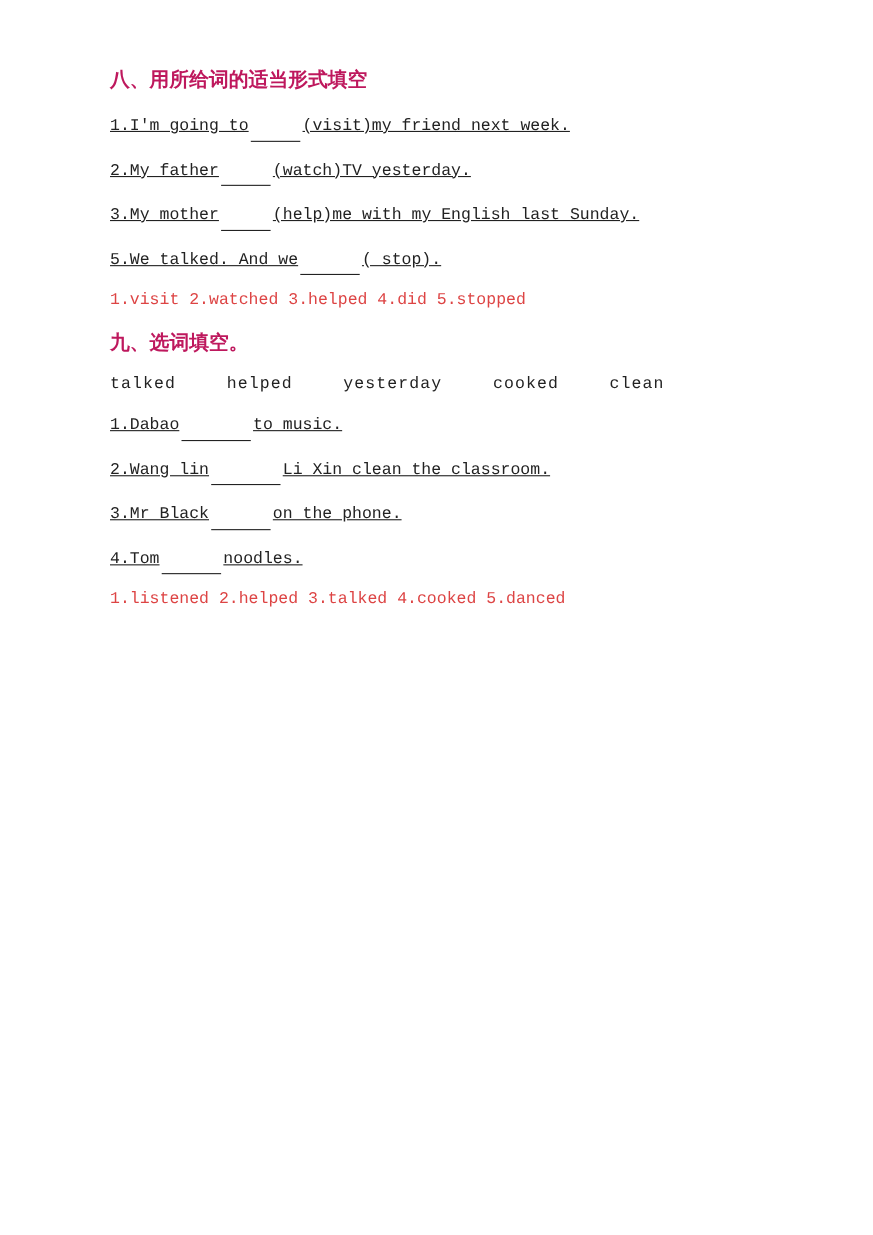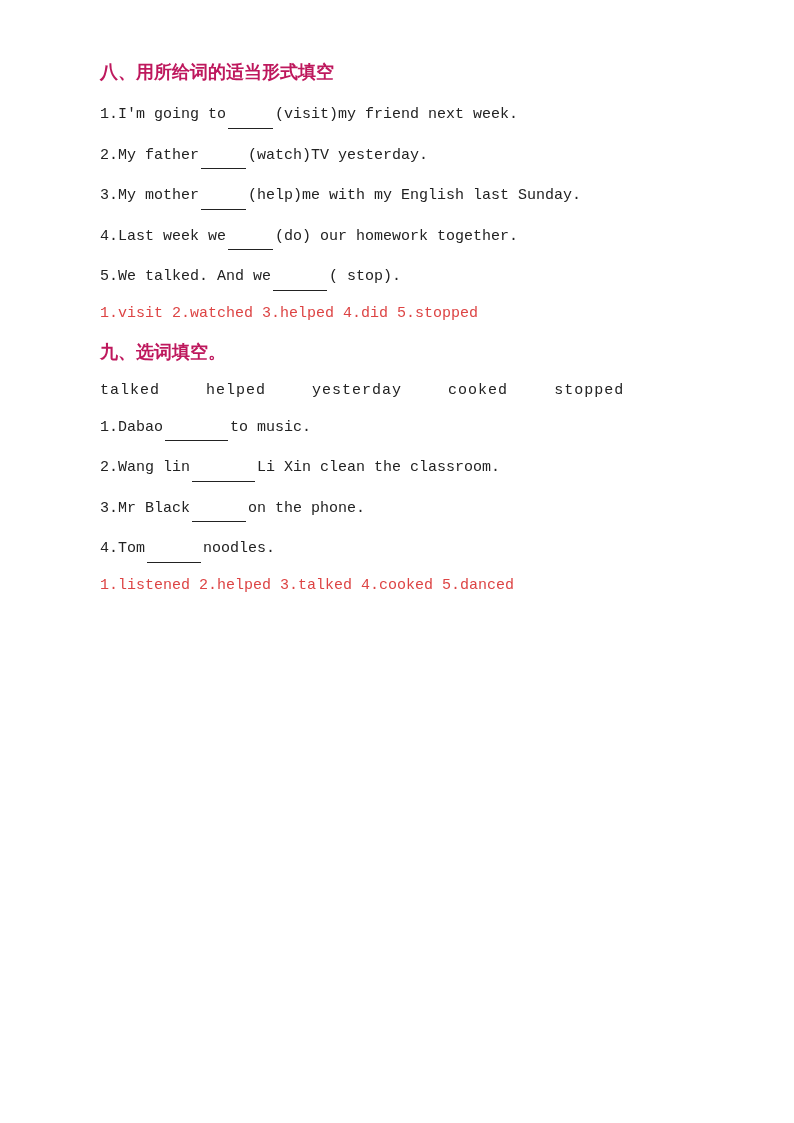--- a/index.html
+++ b/index.html
@@ -21,20 +21,21 @@
       font-weight: bold;
       margin-bottom: 18px;
       font-family: SimSun, '宋体', serif;
     }
     .question {
       font-size: 15px;
       margin-bottom: 14px;
       line-height: 1.7;
       color: #222;
       font-family: 'Courier New', Courier, monospace;
+      text-decoration: underline;
     }
     .answer-line {
       color: #d44;
       font-size: 15px;
       margin-bottom: 18px;
       font-family: 'Courier New', Courier, monospace;
     }
     .word-bank {
       font-size: 15px;
       margin-bottom: 16px;
@@ -63,38 +64,35 @@
   <div class="question">
     1.I'm going to<span class="blank">&nbsp;&nbsp;&nbsp;&nbsp;&nbsp;</span>(visit)my friend next week.
   </div>
   <div class="question">
     2.My father<span class="blank">&nbsp;&nbsp;&nbsp;&nbsp;&nbsp;</span>(watch)TV yesterday.
   </div>
   <div class="question">
     3.My mother<span class="blank">&nbsp;&nbsp;&nbsp;&nbsp;&nbsp;</span>(help)me with my English last Sunday.
   </div>
   <div class="question">
-    4.Last week we<span class="blank">&nbsp;&nbsp;&nbsp;&nbsp;&nbsp;</span>(do) our homework together.
-  </div>
-  <div class="question">
     5.We talked. And we<span class="blank">&nbsp;&nbsp;&nbsp;&nbsp;&nbsp;&nbsp;</span>( stop).
   </div>
 
   <div class="answer-line">1.visit   2.watched   3.helped   4.did   5.stopped</div>
 </div>
 
 <div>
   <div class="section-title">九、选词填空。</div>
 
   <div class="word-bank">
     <span>talked</span>
     <span>helped</span>
     <span>yesterday</span>
     <span>cooked</span>
-    <span>stopped</span>
+    <span>clean</span>
   </div>
 
   <div class="question">
     1.Dabao<span class="blank">&nbsp;&nbsp;&nbsp;&nbsp;&nbsp;&nbsp;&nbsp;</span>to music.
   </div>
   <div class="question">
     2.Wang lin<span class="blank">&nbsp;&nbsp;&nbsp;&nbsp;&nbsp;&nbsp;&nbsp;</span>Li Xin clean the classroom.
   </div>
   <div class="question">
     3.Mr Black<span class="blank">&nbsp;&nbsp;&nbsp;&nbsp;&nbsp;&nbsp;</span>on the phone.

